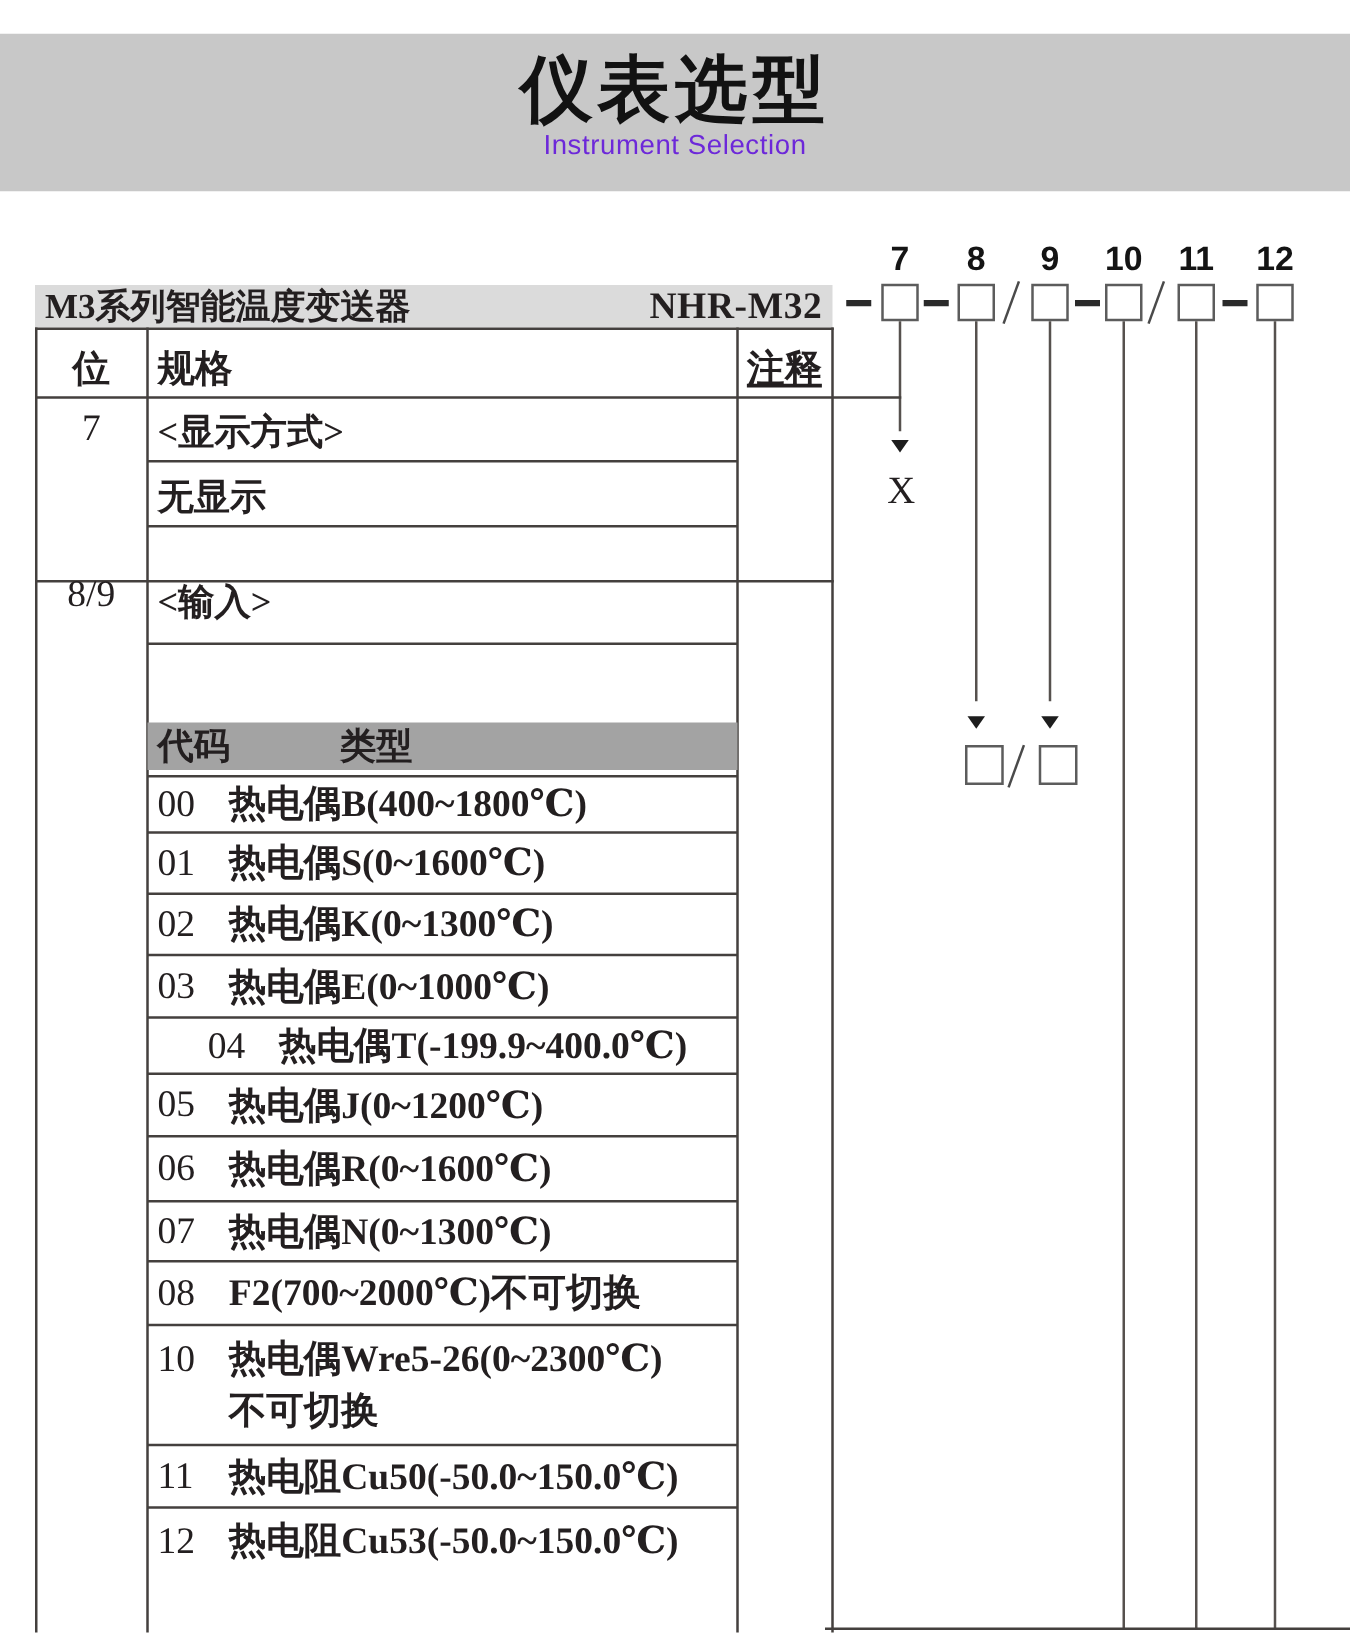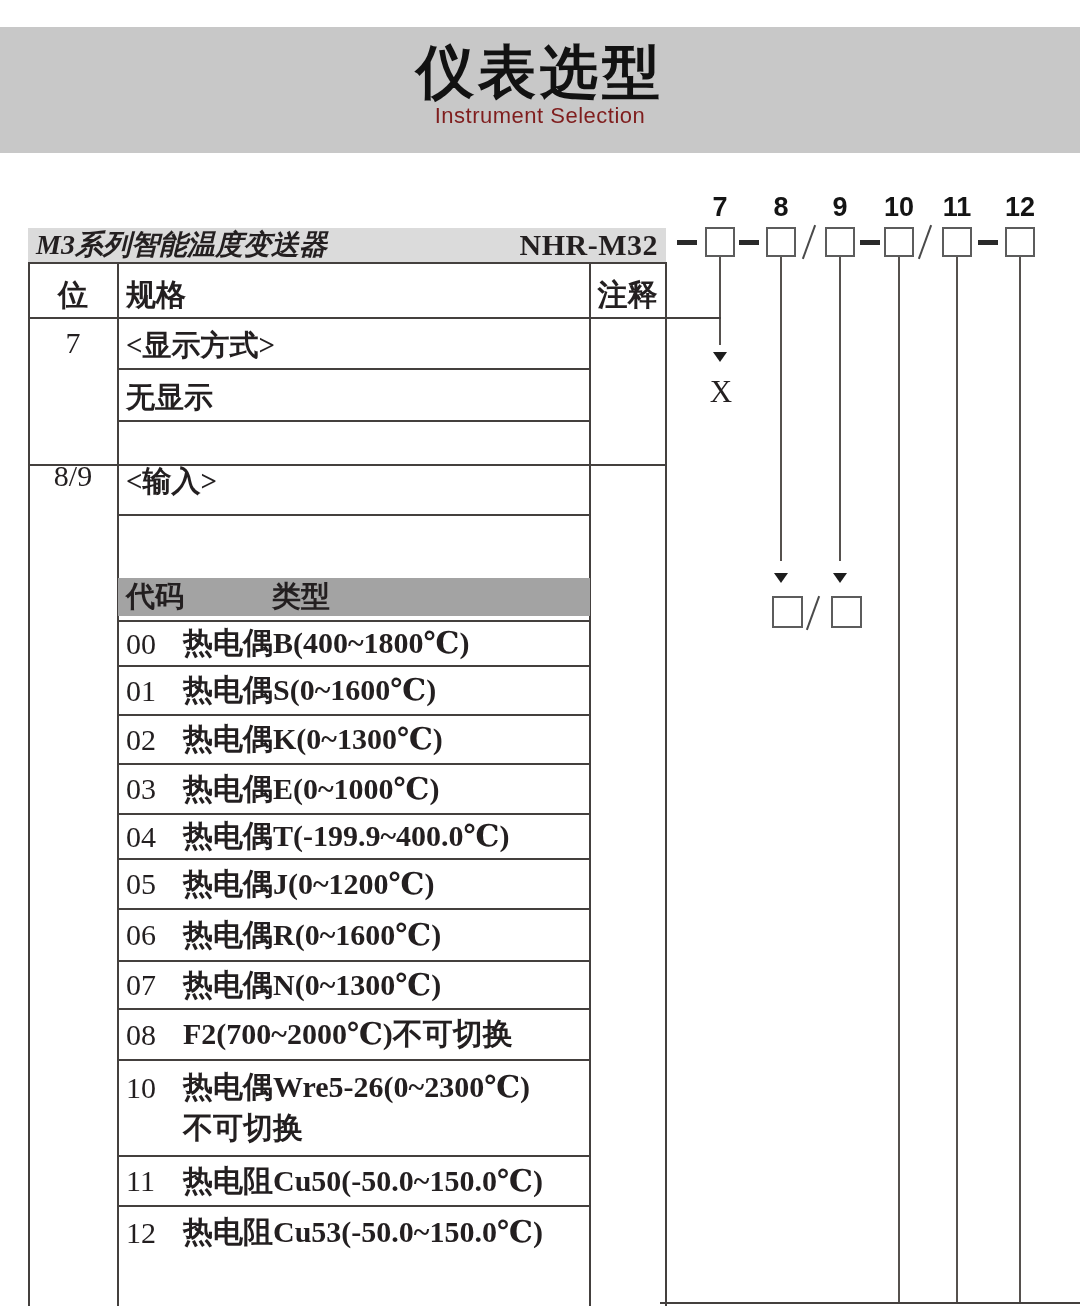--- a/index.html
+++ b/index.html
@@ -11,34 +11,34 @@
   #page{position:relative;width:1080px;height:1306px;background:#ffffff;}
 
   
   .banner{position:absolute;left:0;top:27px;width:1080px;height:126px;background:#c8c8c8;text-align:center;}
   .banner-title{
     margin:0;padding-top:14px;font-family:"Liberation Sans","DejaVu Sans",sans-serif;
     font-weight:bold;font-size:58px;line-height:62px;letter-spacing:4px;color:#121212;
   }
   .banner-sub{
     margin:0;font-family:"Liberation Sans","DejaVu Sans",sans-serif;
-    font-size:22px;line-height:26px;color:#7f1d1d;letter-spacing:0.5px;
+    font-size:22px;line-height:26px;color:#6d28d9;letter-spacing:0.5px;
   }
 
   
   .vline{position:absolute;width:2px;background:#44403e;}
   .hline{position:absolute;height:2px;background:#44403e;}
   .conn{position:absolute;width:2px;background:#56514e;}
 
   
   .model-bar{
     position:absolute;left:28px;top:228px;width:638px;height:34px;background:#dbdbdb;
     display:flex;align-items:center;justify-content:space-between;
   }
-  .model-name{font-weight:bold;font-size:28px;padding-left:8px;white-space:nowrap;font-style:italic;}
+  .model-name{font-weight:bold;font-size:28px;padding-left:8px;white-space:nowrap;}
   .model-code{font-weight:bold;font-size:30px;padding-right:8px;white-space:nowrap;letter-spacing:0.5px;}
 
   
   .pos-num{
     position:absolute;top:192px;width:44px;text-align:center;
     font-family:"Liberation Sans","DejaVu Sans",sans-serif;font-weight:bold;font-size:27px;color:#141414;
   }
   .code-box{position:absolute;top:227px;width:30px;height:30px;border:2px solid #5c5c5c;background:#ffffff;box-sizing:border-box;}
   .dash{position:absolute;top:240px;height:5px;width:20px;background:#2a2a2a;}
   .slash{position:absolute;width:2px;height:36px;background:#4a4a4a;transform:rotate(20deg);}
@@ -134,21 +134,21 @@
   <div class="hline" style="left:28px;top:262px;width:639px;"></div>
   <div class="hline" style="left:28px;top:317px;width:693px;"></div>
   <div class="hline" style="left:118px;top:368px;width:472px;"></div>
   <div class="hline" style="left:118px;top:420px;width:472px;"></div>
   <div class="hline" style="left:28px;top:464px;width:639px;"></div>
   <div class="hline" style="left:118px;top:514px;width:472px;"></div>
   <div class="hline" style="left:660px;top:1302px;width:420px;"></div>
 
   <div class="th" style="left:28px;top:275px;width:90px;text-align:center;">位</div>
   <div class="th" style="left:126px;top:275px;">规格</div>
-  <div class="th" style="left:589px;top:275px;width:77px;text-align:center;">注释</div>
+  <div class="th" style="left:589px;top:275px;width:77px;text-align:center;text-decoration:underline;">注释</div>
 
   <div class="pos-cell" style="top:326px;">7</div>
   <div class="spec-text" style="top:326px;">&lt;显示方式&gt;</div>
   <div class="spec-text" style="top:378px;">无显示</div>
 
   <div class="pos-cell" style="top:459px;">8/9</div>
   <div class="spec-text" style="top:462px;">&lt;输入&gt;</div>
 
   <div class="code-band">
     <span class="cb-code">代码</span>
@@ -165,21 +165,21 @@
       <span class="ctype">热电偶S(0~1600℃)</span>
     </div>
     <div class="crow" style="height:49px;">
       <span class="cnum">02</span>
       <span class="ctype">热电偶K(0~1300℃)</span>
     </div>
     <div class="crow" style="height:50px;">
       <span class="cnum">03</span>
       <span class="ctype">热电偶E(0~1000℃)</span>
     </div>
-    <div class="crow" style="height:45px;">
+    <div class="crow" style="height:45px;justify-content:center;">
       <span class="cnum">04</span>
       <span class="ctype">热电偶T(-199.9~400.0℃)</span>
     </div>
     <div class="crow" style="height:50px;">
       <span class="cnum">05</span>
       <span class="ctype">热电偶J(0~1200℃)</span>
     </div>
     <div class="crow" style="height:52px;">
       <span class="cnum">06</span>
       <span class="ctype">热电偶R(0~1600℃)</span>

